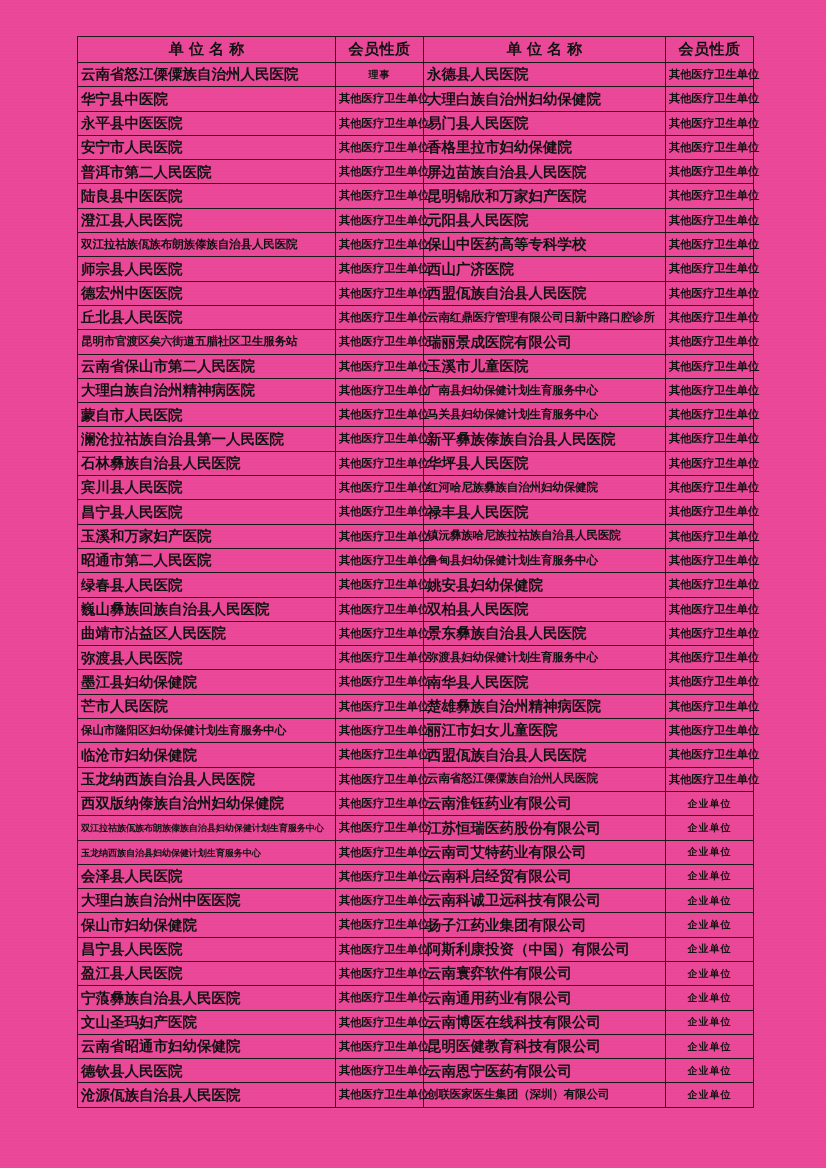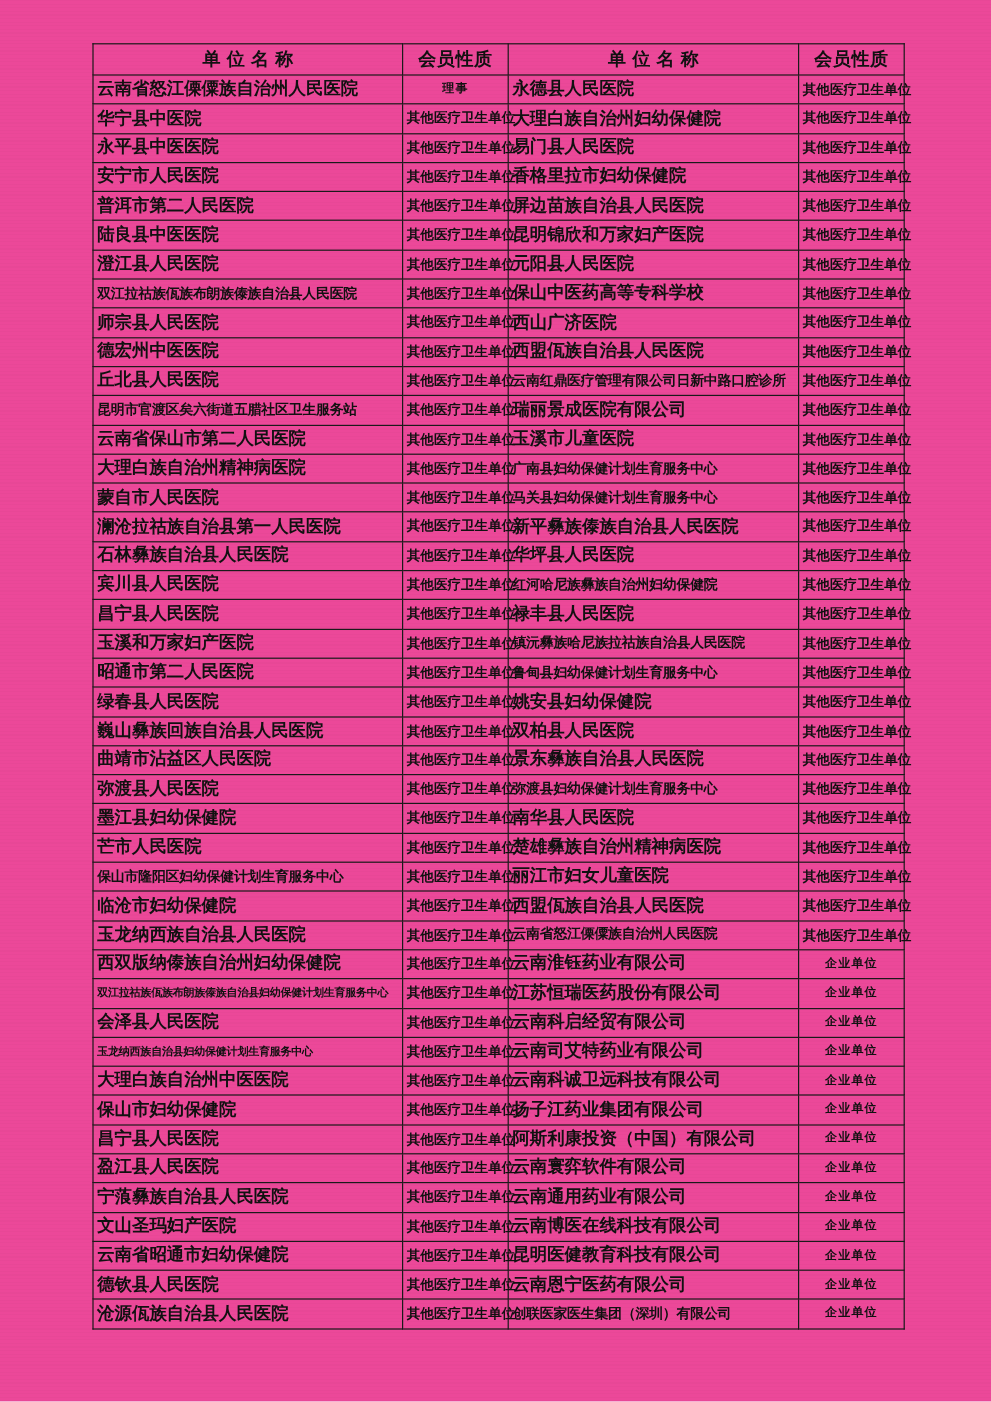--- a/index.html
+++ b/index.html
@@ -298,29 +298,29 @@
             <td class="name">云南淮钰药业有限公司</td>
             <td class="type wide">企业单位</td>
           </tr>
           <tr>
             <td class="name small">双江拉祜族佤族布朗族傣族自治县妇幼保健计划生育服务中心</td>
             <td class="type">其他医疗卫生单位</td>
             <td class="name">江苏恒瑞医药股份有限公司</td>
             <td class="type wide">企业单位</td>
           </tr>
           <tr>
+            <td class="name small">玉龙纳西族自治县妇幼保健计划生育服务中心</td>
+            <td class="type">其他医疗卫生单位</td>
+            <td class="name">云南司艾特药业有限公司</td>
+            <td class="type wide">企业单位</td>
+          </tr>
+          <tr>
             <td class="name">会泽县人民医院</td>
             <td class="type">其他医疗卫生单位</td>
             <td class="name">云南科启经贸有限公司</td>
-            <td class="type wide">企业单位</td>
-          </tr>
-          <tr>
-            <td class="name small">玉龙纳西族自治县妇幼保健计划生育服务中心</td>
-            <td class="type">其他医疗卫生单位</td>
-            <td class="name">云南司艾特药业有限公司</td>
             <td class="type wide">企业单位</td>
           </tr>
           <tr>
             <td class="name">大理白族自治州中医医院</td>
             <td class="type">其他医疗卫生单位</td>
             <td class="name">云南科诚卫远科技有限公司</td>
             <td class="type wide">企业单位</td>
           </tr>
           <tr>
             <td class="name">保山市妇幼保健院</td>

